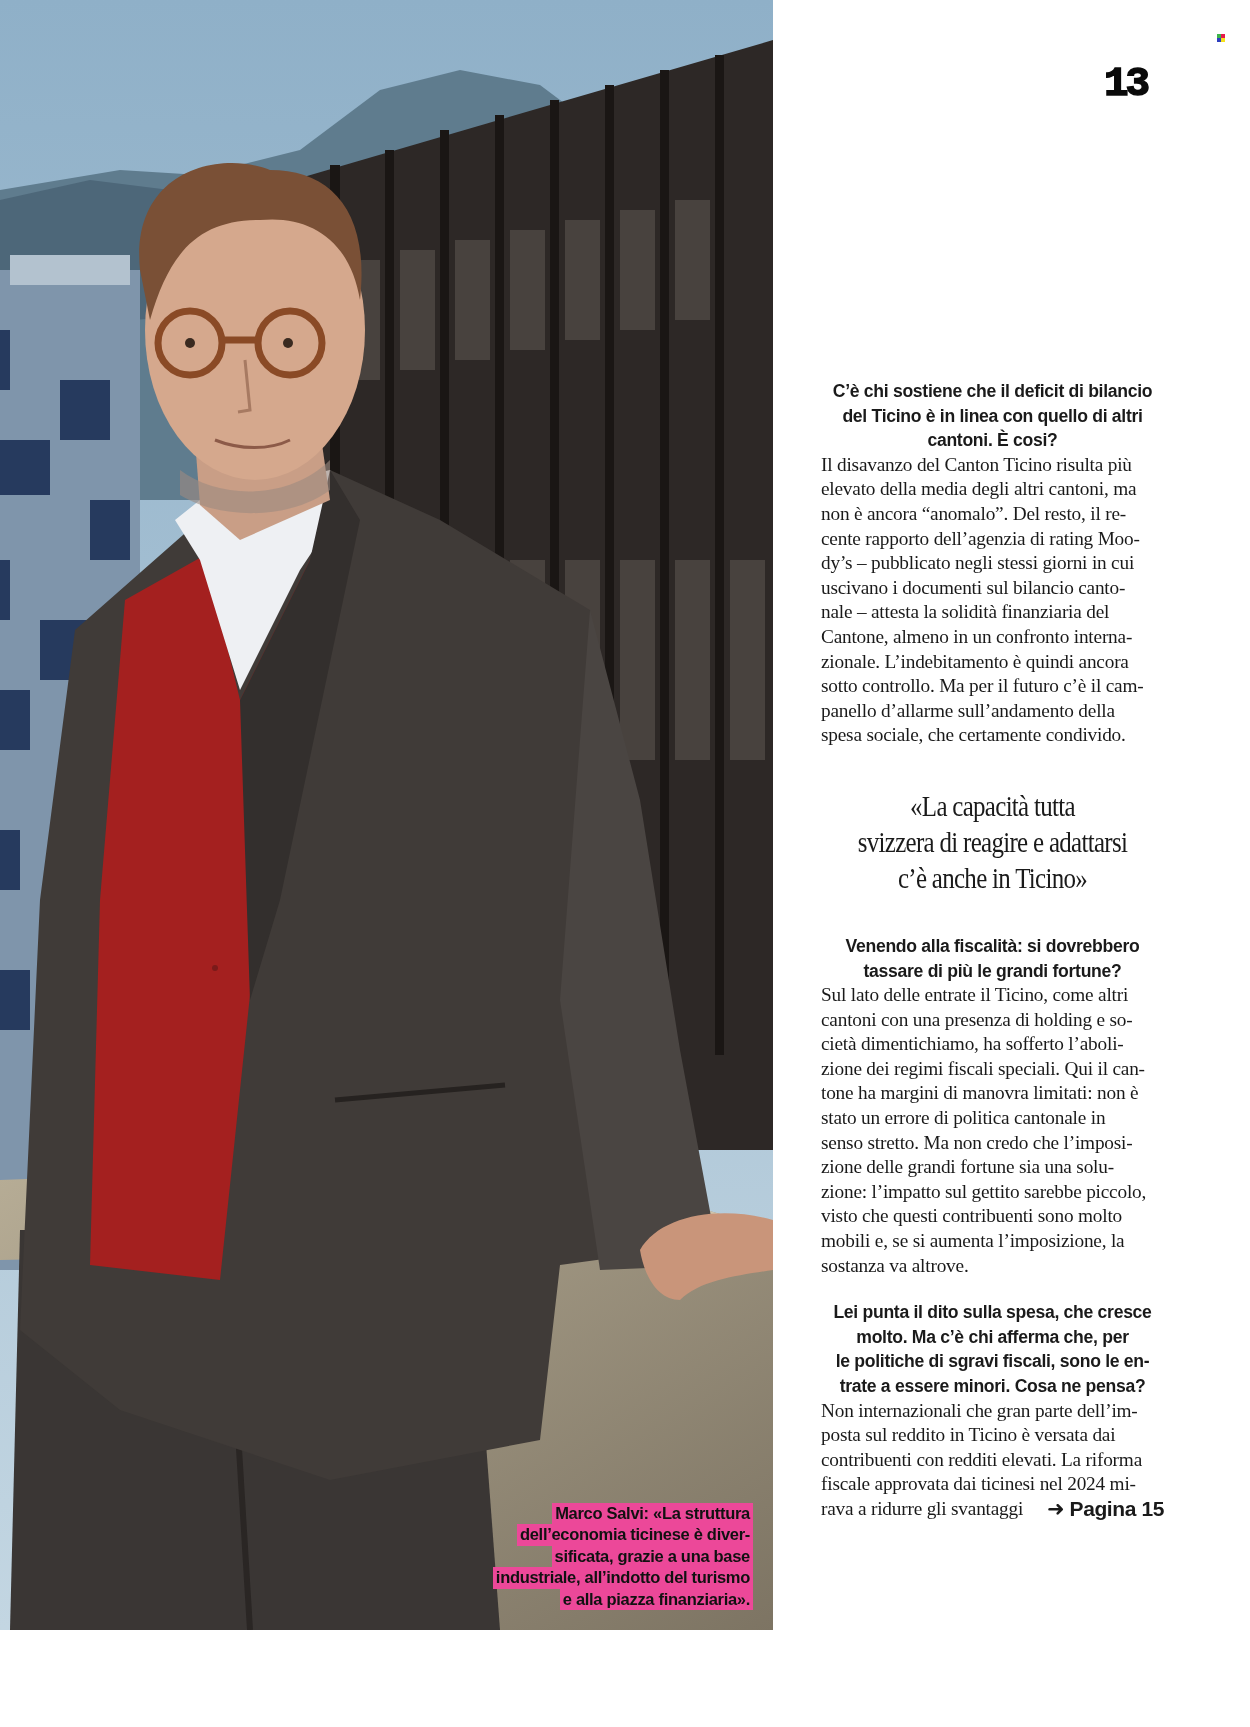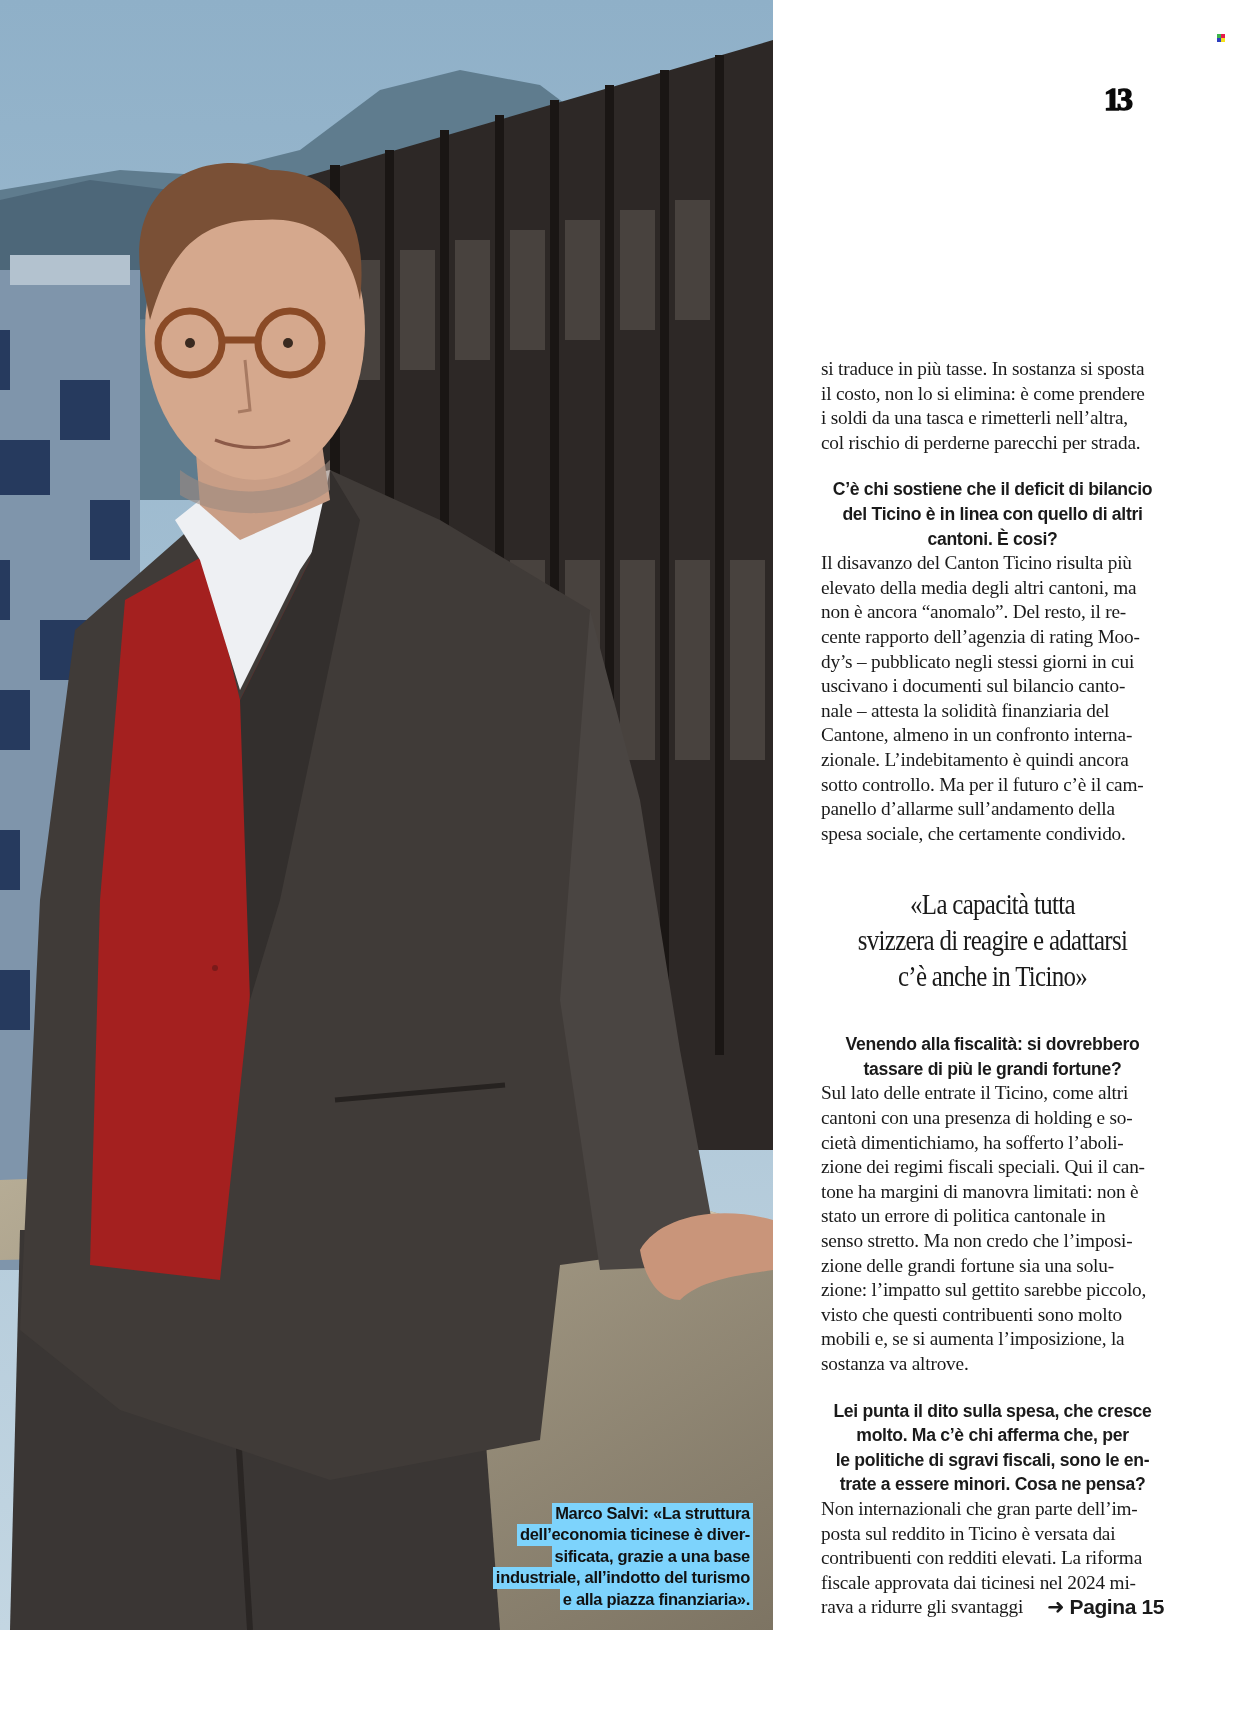--- a/index.html
+++ b/index.html
@@ -11,25 +11,25 @@
     position: absolute; left: 0; top: 0; width: 773px; height: 1630px; overflow: hidden;
     background: #a9c4d8;
   }
   .photo svg { position: absolute; left: 0; top: 0; width: 773px; height: 1630px; display: block; }
   .caption {
     position: absolute; right: 20px; bottom: 20px; text-align: right;
     font-family: "Liberation Sans", "DejaVu Sans", sans-serif; font-weight: bold;
     font-size: 16.5px; line-height: 21.5px; color: #111; letter-spacing: -0.3px;
   }
   .caption span {
-    background: #7dd3fc; padding: 0 3px; display: inline-block; margin-bottom: 0;
+    background: #ec4899; padding: 0 3px; display: inline-block; margin-bottom: 0;
   }
   .page-number {
-    position: absolute; left: 1104px; top: 83px; font-family: Liberation Serif, serif;
-    font-weight: 900; font-size: 32px; letter-spacing: -3px; color: #0a0a0a; line-height: 1;
+    position: absolute; left: 1104px; top: 64px; font-family: Liberation Mono, monospace;
+    font-weight: 900; font-size: 41px; letter-spacing: -3px; color: #0a0a0a; line-height: 1;
     -webkit-text-stroke: 1.5px #0a0a0a;
   }
   .color-mark { position: absolute; left: 1217px; top: 34px; width: 8px; height: 8px; }
   .color-mark i { position: absolute; width: 4px; height: 4px; }
   .column {
     position: absolute; left: 821px; top: 357px; width: 343px;
   }
   .body-text {
     font-size: 19.3px; line-height: 24.6px; text-align: justify; margin: 0; hyphens: manual;
     letter-spacing: -0.2px;
@@ -166,26 +166,20 @@
   <i style="left:0;top:0;background:#3cb44b"></i>
   <i style="left:4px;top:0;background:#e6194b"></i>
   <i style="left:0;top:4px;background:#2d3ebf"></i>
   <i style="left:4px;top:4px;background:#f5e01c"></i>
 </div>
 
 <div class="page-number">13</div>
 
 <div class="column">
 
-  <p class="body-text">
-    <span>si traduce in più tasse. In sostanza si sposta</span><br>
-    <span>il costo, non lo si elimina: è come prendere</span><br>
-    <span>i soldi da una tasca e rimetterli nell’altra,</span><br>
-    <span>col rischio di perderne parecchi per strada.</span>
-  </p>
 
   <div class="gap-s"></div>
 
   <p class="question">
     <span>C’è chi sostiene che il deficit di bilancio</span><br>
     <span>del Ticino è in linea con quello di altri</span><br>
     <span>cantoni. È cosi?</span>
   </p>
   <p class="body-text">
     <span>Il disavanzo del Canton Ticino risulta più</span><br>

